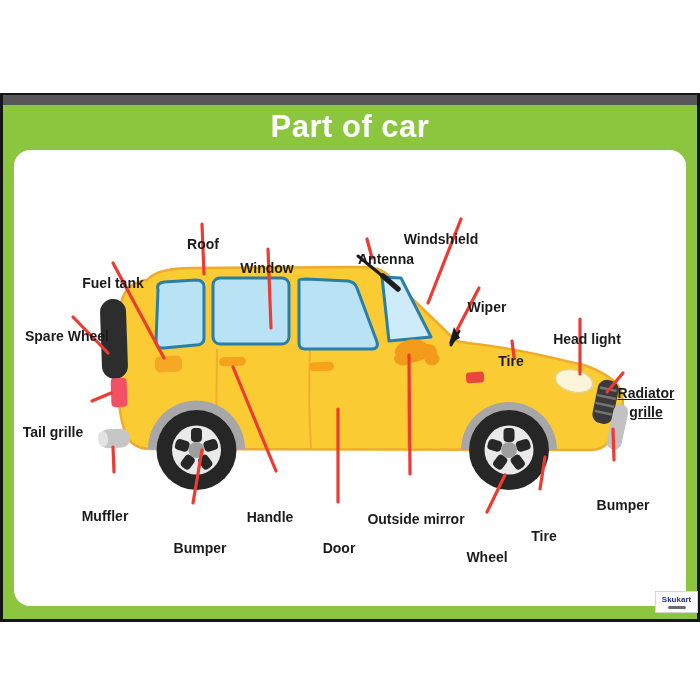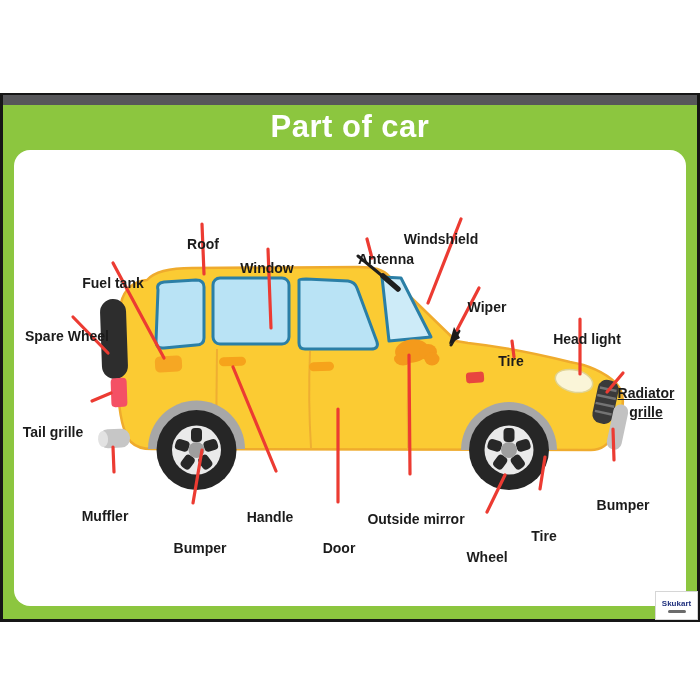--- a/index.html
+++ b/index.html
@@ -24,21 +24,21 @@
     background:#ffffff;border-radius:16px;
   }
   .diagram-svg{position:absolute;left:0;top:0;}
   .part-label{
     position:absolute;transform:translate(-50%,-50%);
     font-size:14px;font-weight:bold;color:#1b1b1b;white-space:nowrap;
     text-align:center;line-height:19px;margin-top:32px;
   }
   .part-label.wrap{white-space:normal;width:80px;text-decoration:underline;}
   .logo{
-    position:absolute;left:655px;top:591px;width:43px;height:29px;
+    position:absolute;left:655px;top:591px;width:43px;height:22px;
     background:#ffffff;border:1px solid #d6d6d6;box-sizing:border-box;
     display:flex;flex-direction:column;align-items:center;justify-content:center;gap:2px;
   }
   .logo-text{font-size:8px;font-weight:bold;color:#20317e;line-height:9px;}
   .logo-smudge{width:18px;height:3px;background:#6b6b6b;border-radius:2px;}
 </style>
 </head>
 <body>
 
 <div class="card">

